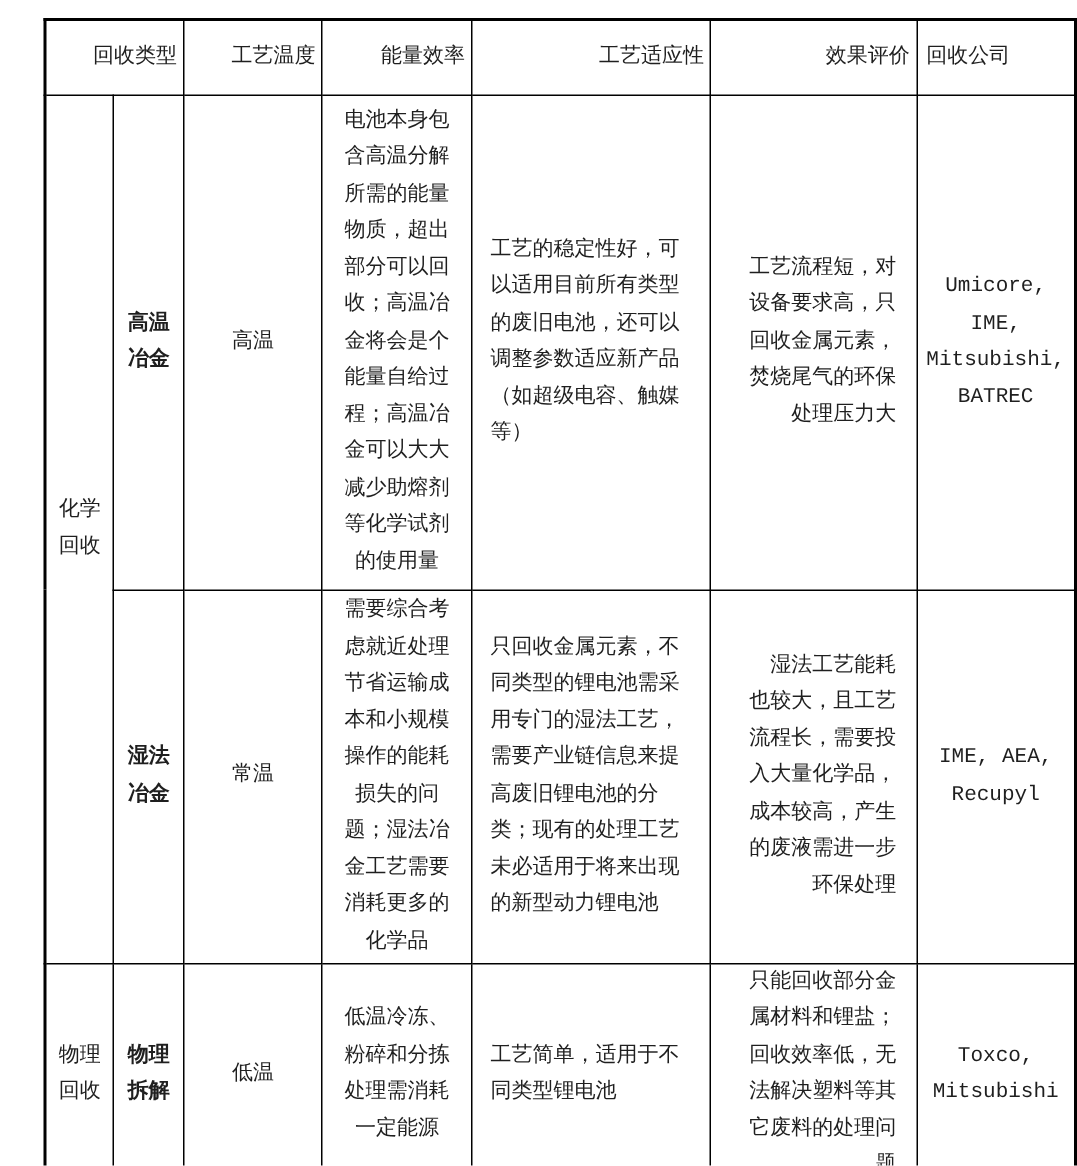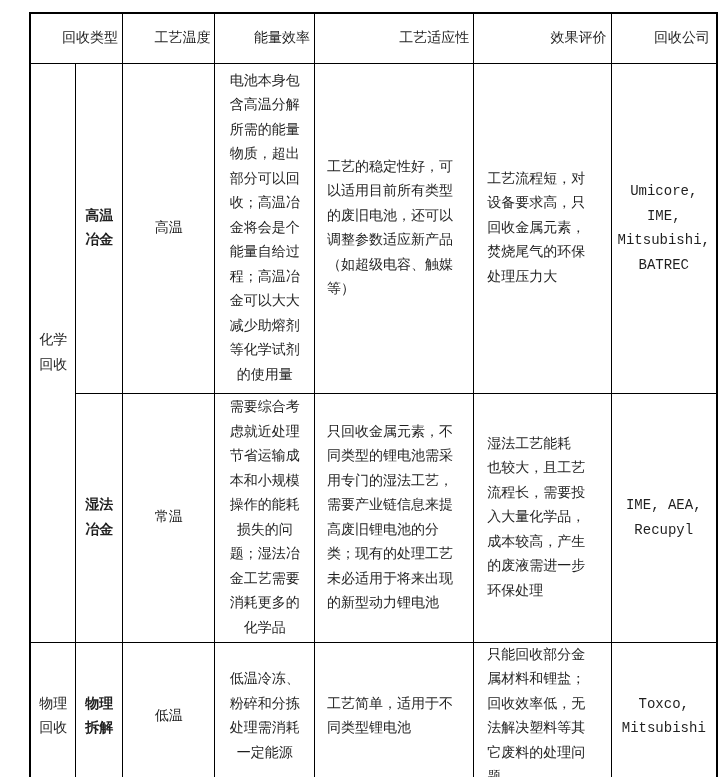--- a/index.html
+++ b/index.html
@@ -25,31 +25,31 @@
     border: 1px solid #000000;
     font-weight: normal;
     font-size: 14px;
     line-height: 24.5px;
     vertical-align: middle;
     overflow: hidden;
   }
   
   .recycle thead tr { height: 50px; }
   .recycle th { text-align: right; padding: 0 4px; }
-  .recycle th.th-company { text-align: right; padding: 0 6px; }
+  .recycle th.th-company { text-align: left; padding: 0 6px; }
   
   tr.row-pyro   { height: 330px; }
   tr.row-hydro  { height: 249px; }
   tr.row-phys   { height: 124px; }
   td.cell-cat   { text-align: center; padding: 0 8px; }
   td.cell-proc  { text-align: center; padding: 0 8px; font-weight: bold; }
   td.cell-temp  { text-align: center; padding: 0 4px; }
   td.cell-energy { text-align: center; padding: 0 14px; }
   td.cell-adapt { text-align: left; padding: 12px 12px; }
-  td.cell-eval  { text-align: left; padding: 0 13px; white-space: pre-wrap; }
+  td.cell-eval  { text-align: right; padding: 0 13px; white-space: pre-wrap; }
   td.cell-comp  {
     text-align: center;
     padding: 0 6px;
     font-family: "Liberation Mono", "DejaVu Sans Mono", monospace;
     font-size: 14px;
     overflow-wrap: break-word;
     word-wrap: break-word;
   }
 </style>
 </head>

